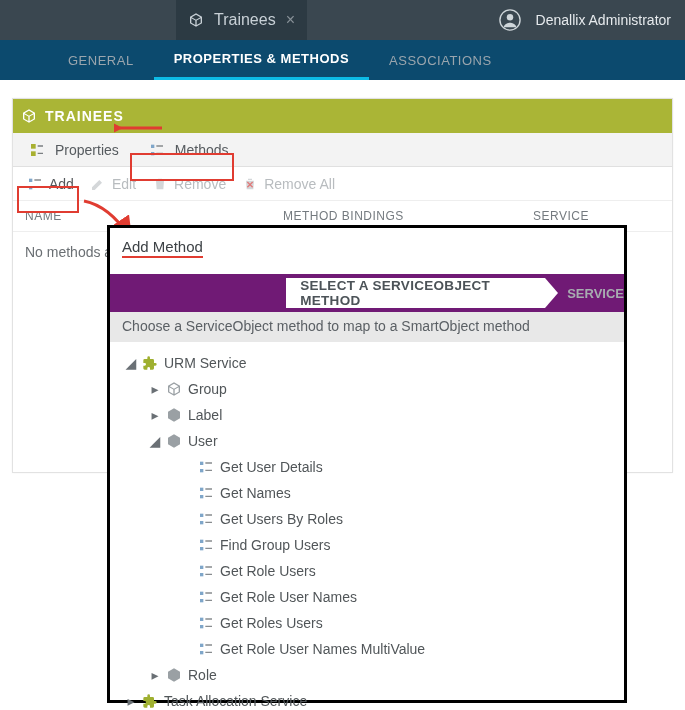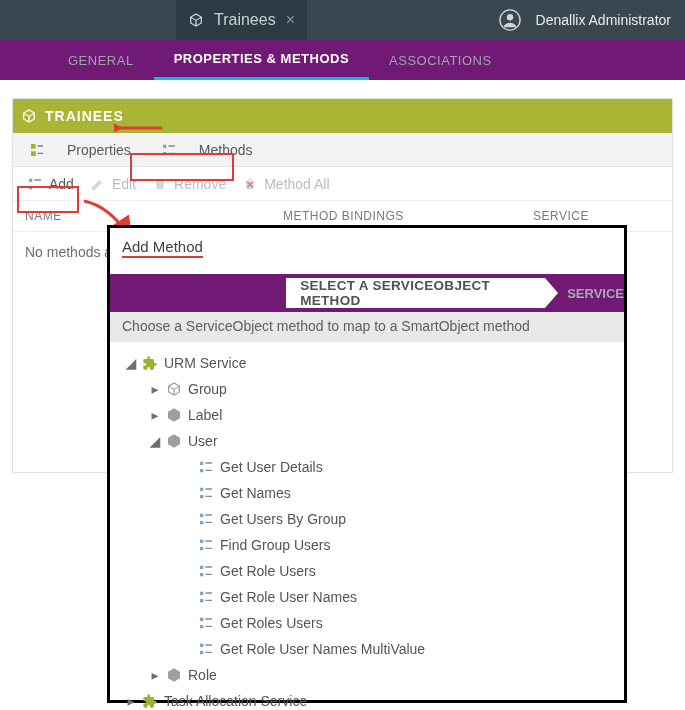--- a/index.html
+++ b/index.html
@@ -5,30 +5,30 @@
   * { margin: 0; padding: 0; box-sizing: border-box; font-family: "Segoe UI", Arial, sans-serif; }
   body { width: 685px; height: 710px; background: #fff; position: relative; overflow: hidden; }
 
   .topbar { background: #3a4750; height: 40px; display: flex; align-items: stretch; }
   .topbar-spacer-left { width: 176px; }
   .topbar-tab { background: #2c3a43; display: flex; align-items: center; padding: 0 12px; color: #c8d0d6; gap: 10px; }
   .topbar-tab .close { color: #889198; font-size: 16px; cursor: pointer; }
   .topbar-right { margin-left: auto; display: flex; align-items: center; gap: 15px; padding: 0 14px; color: #e6eaed; font-size: 14px; }
   .avatar-icon { width: 22px; height: 22px; }
 
-  .subtabs { background: #701a75; height: 40px; display: flex; align-items: stretch; padding-left: 48px; }
+  .subtabs { background: #0c4a6e; height: 40px; display: flex; align-items: stretch; padding-left: 48px; }
   .subtab { color: #9aa5ad; font-size: 13px; letter-spacing: 0.5px; display: flex; align-items: center; padding: 0 20px; cursor: pointer; }
   .subtab.active { color: #fff; font-weight: 600; border-bottom: 3px solid #0dbbe6; }
 
   .panel { background: #fff; margin: 18px 12px 0 12px; border: 1px solid #e2e2e2; box-shadow: 0 0 2px rgba(0,0,0,0.05); position: relative; }
   .panel-header { background: #aab536; color: #fff; height: 34px; display: flex; align-items: center; padding: 0 8px; font-weight: 700; letter-spacing: 1px; font-size: 14px; gap: 8px; position: relative; }
   .cube-icon { width: 16px; height: 16px; }
 
   .toolbar1 { background: #f3f3f3; border-bottom: 1px solid #e0e0e0; height: 34px; display: flex; align-items: center; padding: 0 6px; gap: 10px; }
-  .tool-tab { display: flex; align-items: center; gap: 22px; padding: 4px 10px; color: #565b5f; cursor: pointer; font-size: 14px; }
+  .tool-tab { display: flex; align-items: center; gap: 10px; padding: 4px 10px; color: #565b5f; cursor: pointer; font-size: 14px; }
   .tool-tab svg { width: 16px; height: 16px; }
 
   .toolbar2 { background: #fff; border-bottom: 1px solid #eee; height: 34px; display: flex; align-items: center; padding: 0 6px; }
   .tool-btn { display: flex; align-items: center; gap: 6px; padding: 3px 8px; color: #55595c; font-size: 14px; cursor: pointer; }
   .tool-btn.disabled { color: #b8bcbf; }
   .tool-btn svg { width: 16px; height: 16px; }
 
   .grid-head { display: flex; padding: 8px 12px; color: #747a7f; font-size: 12px; letter-spacing: 0.5px; border-bottom: 1px solid #eee; }
   .grid-head .col-name { width: 258px; }
   .grid-head .col-mb { width: 250px; }
@@ -143,21 +143,21 @@
       <svg viewBox="0 0 24 24">
           <path d="M6 7h12l-1 13H7L6 7zm3-3h6v2H9V4z" fill="#d4d7d9"></path>
         </svg>
       <span>Remove</span>
     </div>
     <div class="tool-btn disabled">
       <svg viewBox="0 0 24 24">
           <path d="M6 7h12l-1 13H7L6 7zm3-3h6v2H9V4z" fill="#d4d7d9"></path>
           <path d="M8 9l8 8M16 9l-8 8" stroke="#e07a7a" stroke-width="2"></path>
         </svg>
-      <span>Method All</span>
+      <span>Remove All</span>
     </div>
   </div>
   <div class="grid-head">
     <div class="col-name">NAME</div>
     <div class="col-mb">METHOD BINDINGS</div>
     <div class="col-svc">SERVICE</div>
   </div>
   <div class="grid-body">
     <span>No methods a</span>
   </div>
@@ -270,21 +270,21 @@
           <path d="M11 6h10M11 17h10" stroke="#888c8f" stroke-width="2"></path>
         </svg>
       <span class="label-text">Get Names</span>
     </div>
     <div class="tree-row indent-3">
       <svg class="meth-icon" viewBox="0 0 24 24">
           <rect x="3" y="4" width="5" height="5" fill="#7fa6c9"></rect>
           <rect x="3" y="15" width="5" height="5" fill="#7fa6c9"></rect>
           <path d="M11 6h10M11 17h10" stroke="#888c8f" stroke-width="2"></path>
         </svg>
-      <span class="label-text">Get Users By Group</span>
+      <span class="label-text">Get Users By Roles</span>
     </div>
     <div class="tree-row indent-3">
       <svg class="meth-icon" viewBox="0 0 24 24">
           <rect x="3" y="4" width="5" height="5" fill="#7fa6c9"></rect>
           <rect x="3" y="15" width="5" height="5" fill="#7fa6c9"></rect>
           <path d="M11 6h10M11 17h10" stroke="#888c8f" stroke-width="2"></path>
         </svg>
       <span class="label-text">Find Group Users</span>
     </div>
     <div class="tree-row indent-3">

